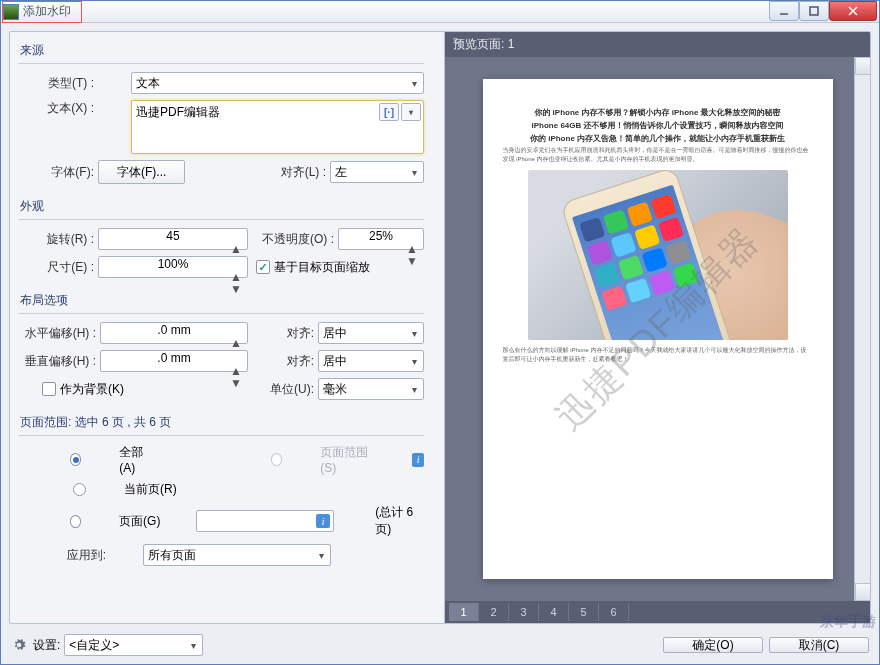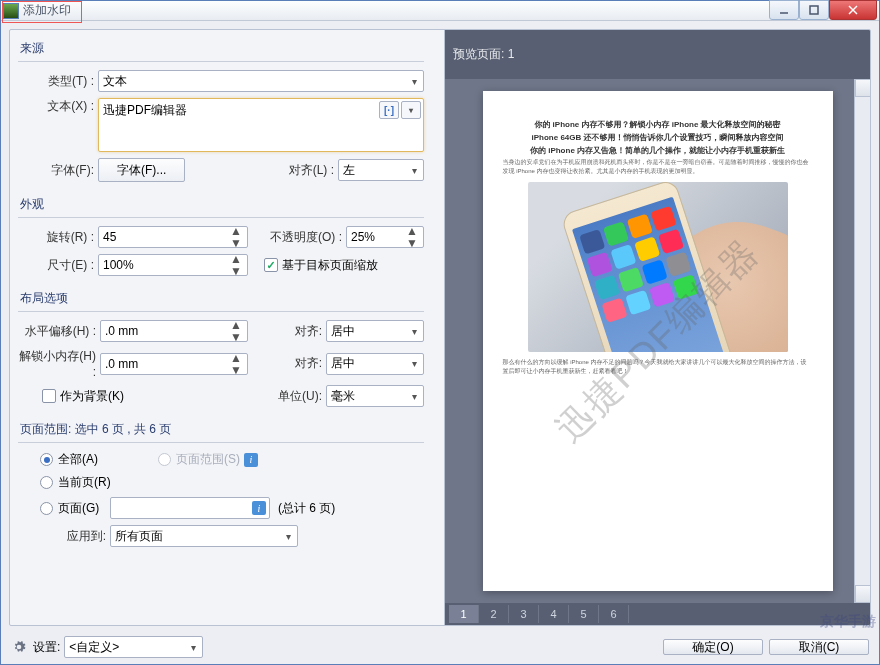--- a/index.html
+++ b/index.html
@@ -15,49 +15,49 @@
 .winbtn svg { stroke: #4a566e; stroke-width: 1.5; fill: none; }
 .winbtn.close svg { stroke: #fff; }
 
 .body { flex: 1; padding: 8px; display: flex; flex-direction: column; gap: 0; }
 .main { flex: 1; display: flex; gap: 0; background: #f3f4f7; border: 1px solid #b9c2d3; border-radius: 2px; overflow: hidden; }
 .left { width: 434px; padding: 6px 20px 6px 8px; overflow-y: auto; }
 .right { flex: 1; background: #dde2ea; border-left: 1px solid #b9c2d3; display: flex; flex-direction: column; }
 
 .section-title { color: #2a3d6e; font-size: 12px; padding: 4px 0 4px 2px; border-bottom: 1px solid #c8cfda; margin-bottom: 8px; }
 .section { margin-bottom: 10px; }
-.row { display: flex; align-items: center; margin-bottom: 6px; }
+.row { display: flex; align-items: center; margin-bottom: 6px; gap: 33px; }
 .lbl { width: 80px; text-align: right; color: #333; padding-right: 4px; }
 .lbl-w { width: 82px; }
 .lblm { width: 62px; text-align: right; color: #333; padding-right: 4px; }
 .fld { flex: 1; }
 .sel, .inp, .spin { height: 22px; border: 1px solid #a9b2c4; border-radius: 2px; background: #fff; padding: 0 4px; width: 100%; display: flex; align-items: center; position: relative; }
 .sel::after { content: "▾"; position: absolute; right: 6px; color: #555; font-size: 10px; }
 .textarea { height: 54px; border: 1px solid #e2b85c; border-radius: 2px; background: #fff; padding: 3px 4px; width: 100%; display: flex; align-items: flex-start; position: relative; box-shadow: 0 0 3px rgba(226,184,92,0.5); }
 .ta-text { flex: 1; }
 .ta-btns { position: absolute; right: 2px; top: 2px; display: flex; gap: 2px; }
 .ta-btn { width: 20px; height: 18px; border: 1px solid #a9b2c4; border-radius: 2px; background: #f5f7fa; display: flex; align-items: center; justify-content: center; color: #3a6fc4; font-weight: bold; font-size: 10px; }
 .ta-btn.dd::after { content: "▾"; color: #555; font-size: 8px; }
 .btn { height: 24px; border: 1px solid #a9b2c4; border-radius: 2px; background: linear-gradient(#fdfdfe,#eceff4); padding: 0 18px; display: inline-flex; align-items: center; justify-content: center; }
-.spin { display: flex; align-items: center; }
+.spin { display: flex; align-items: center; flex-direction: column; }
 .spin-arrows { margin-left: auto; width: 14px; display: flex; flex-direction: column; font-size: 7px; line-height: 1; color: #555; text-align: center; }
 .chk { width: 14px; height: 14px; border: 1px solid #8a94a8; border-radius: 2px; background: #fff; display: inline-flex; align-items: center; justify-content: center; margin-right: 4px; vertical-align: middle; }
 .chk.checked::after { content: "✓"; color: #2a6; font-size: 11px; font-weight: bold; }
 .radio { width: 13px; height: 13px; border: 1px solid #8a94a8; border-radius: 50%; display: inline-flex; align-items: center; justify-content: center; margin-right: 5px; vertical-align: middle; background: #fff; }
 .radio.checked::after { content: ""; width: 6px; height: 6px; background: #3a6fc4; border-radius: 50%; }
 .radio.disabled { border-color: #c3c8d2; }
 .disabled-txt { color: #a8aebb; }
 .info-i { width: 14px; height: 14px; background: #4a90d9; color: #fff; border-radius: 2px; display: inline-flex; align-items: center; justify-content: center; font-size: 10px; font-style: italic; font-family: Georgia, serif; margin-left: 4px; }
 
-.twocol { display: flex; gap: 16px; }
+.twocol { display: flex; gap: 8px; }
 .twocol > div { display: flex; align-items: center; }
 .col-a { width: 230px; }
 .col-b { flex: 1; }
 
-.preview-hdr { background: #585f72; color: #e8eaee; padding: 16px 8px; font-size: 12px; }
+.preview-hdr { background: #585f72; color: #e8eaee; padding: 4px 8px; font-size: 12px; }
 .preview-body { flex: 1; background: #6f7689; display: flex; align-items: center; justify-content: center; padding: 12px; position: relative; }
 .scrollbar-v { width: 16px; background: #e8ecf2; border-left: 1px solid #b9c2d3; position: absolute; right: 0; top: 0; bottom: 0; }
 .scrollbar-v::before, .scrollbar-v::after { content: ""; position: absolute; left: 0; width: 15px; height: 16px; background: linear-gradient(#f5f7fa,#dde2ea); border: 1px solid #b9c2d3; }
 .scrollbar-v::before { top: 0; } .scrollbar-v::after { bottom: 0; }
 .page { width: 350px; height: 500px; background: #fff; box-shadow: 0 2px 8px rgba(0,0,0,0.3); position: relative; padding: 26px 20px; font-size: 7px; color: #333; text-align: center; }
 .page h4 { font-size: 8px; margin: 2px 0; font-weight: bold; }
 .page p { font-size: 6px; margin: 2px 0; color: #666; line-height: 1.5; text-align: left; }
 .phone-img { width: 260px; height: 170px; background: linear-gradient(135deg, #d8dce2 20%, #c0c6cf 50%, #a8b0bc 80%); margin: 6px auto; position: relative; border-radius: 2px; overflow: hidden; }
 .phone { position: absolute; left: 60px; top: 10px; width: 120px; height: 200px; background: linear-gradient(#f5e8d0,#e5d5b8); border-radius: 14px; transform: rotate(-18deg); border: 1px solid #c8b898; }
 .phone-screen { position: absolute; left: 6px; right: 6px; top: 16px; bottom: 16px; background: linear-gradient(180deg, #4a7bc4 0%, #5e8dd0 30%, #7aa3db 100%); border-radius: 2px; display: grid; grid-template-columns: repeat(4, 1fr); grid-auto-rows: 20px; gap: 4px; padding: 8px 5px; }
@@ -203,21 +203,21 @@
             </div>
             <div class="col-b">
               <div class="lblm">对齐:</div>
               <div class="sel" style="flex:1">
                   <span>居中</span>
                 </div>
             </div>
           </div>
           <div class="row twocol">
             <div class="col-a">
-              <div class="lbl lbl-w">解锁小内存(H) :</div>
+              <div class="lbl lbl-w">垂直偏移(H) :</div>
               <div class="spin" style="flex:1">
                   <span>.0 mm</span>
                   <div class="spin-arrows">
                     <span>▲</span>
                     <span>▼</span>
                   </div>
                 </div>
             </div>
             <div class="col-b">
               <div class="lblm">对齐:</div>

